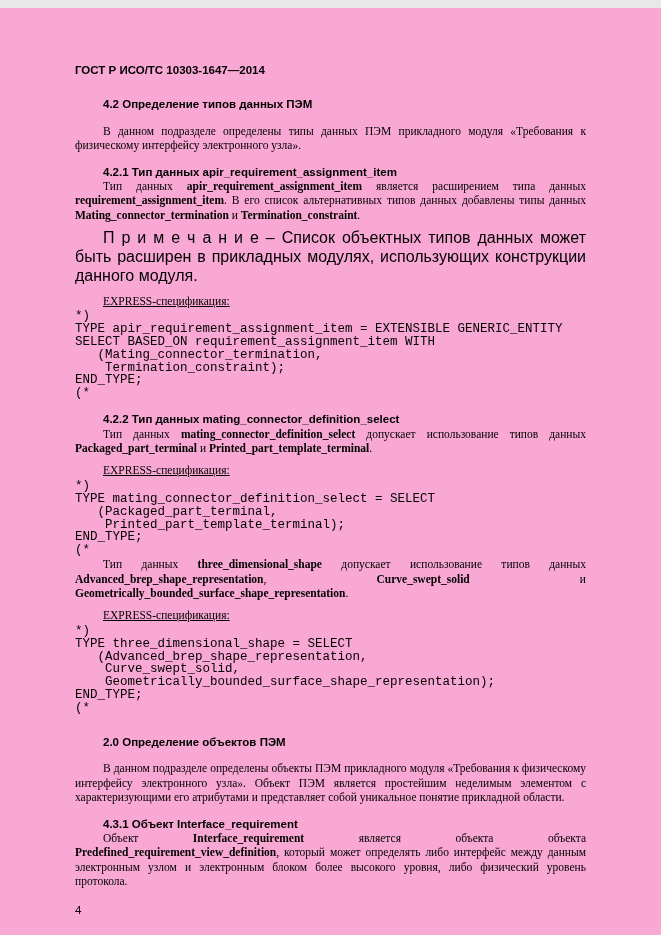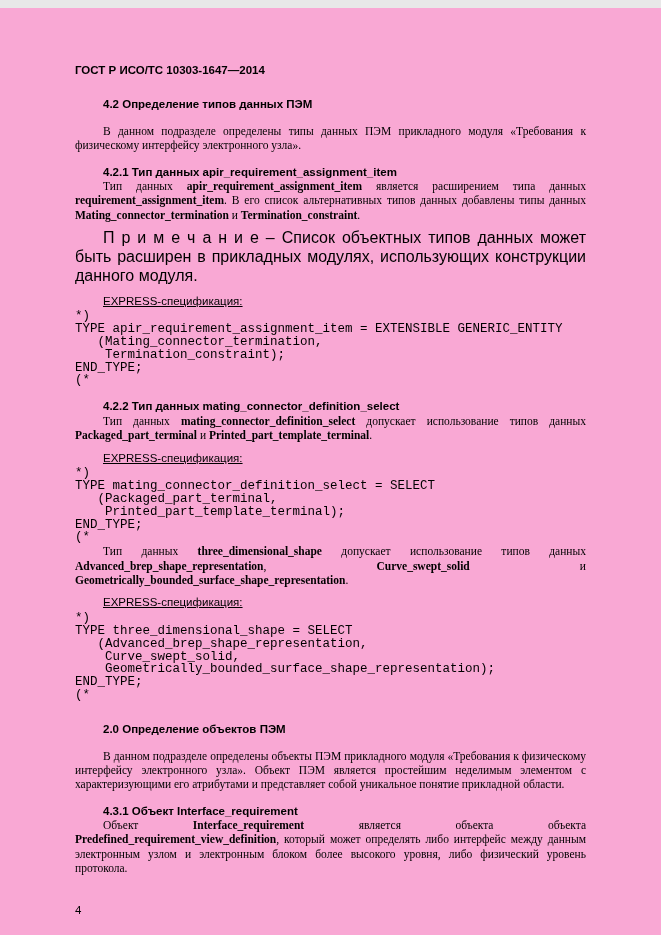--- a/index.html
+++ b/index.html
@@ -40,20 +40,21 @@
     line-height: 1.2;
     text-align: justify;
     text-indent: 28px;
     margin-top: 6px;
     margin-bottom: 2px;
   }
   .express {
     text-indent: 28px;
     margin-top: 8px;
     margin-bottom: 2px;
+    font-family: Liberation Serif, serif;
   }
   .express .express-label {
     text-decoration: underline;
   }
   .code {
     margin: 0;
   }
   .code-line {
     font-family: "Liberation Mono", "DejaVu Sans Mono", monospace;
     font-size: 12.5px;
@@ -77,20 +78,21 @@
   <div id="content">
       <p class="heading major">4.2 Определение типов данных ПЭМ</p>
       <p class="para"><span>В данном подразделе определены типы данных ПЭМ прикладного модуля «Требования к физическому интерфейсу электронного узла».</span></p>
       <p class="heading">4.2.1 Тип данных apir_requirement_assignment_item</p>
       <p class="para"><span>Тип данных </span><b>apir_requirement_assignment_item</b><span> является расширением типа данных </span><b>requirement_assignment_item</b><span>. В его список альтернативных типов данных добавлены типы данных </span><b>Mating_connector_termination</b><span> и </span><b>Termination_constraint</b><span>.</span></p>
       <p class="note"><span>П р и м е ч а н и е – Список объектных типов данных может быть расширен в прикладных модулях, использующих конструкции данного модуля.</span></p>
       <p class="express"><span class="express-label">EXPRESS-спецификация:</span></p>
       <div class="code">
         <div class="code-line">*)</div>
         <div class="code-line">TYPE apir_requirement_assignment_item = EXTENSIBLE GENERIC_ENTITY</div>
+        <div class="code-line">SELECT BASED_ON requirement_assignment_item WITH</div>
         <div class="code-line">   (Mating_connector_termination,</div>
         <div class="code-line">    Termination_constraint);</div>
         <div class="code-line">END_TYPE;</div>
         <div class="code-line">(*</div>
       </div>
       <p class="heading">4.2.2 Тип данных mating_connector_definition_select</p>
       <p class="para"><span>Тип данных </span><b>mating_connector_definition_select</b><span> допускает использование типов данных </span><b>Packaged_part_terminal</b><span> и </span><b>Printed_part_template_terminal</b><span>.</span></p>
       <p class="express"><span class="express-label">EXPRESS-спецификация:</span></p>
       <div class="code">
         <div class="code-line">*)</div>

